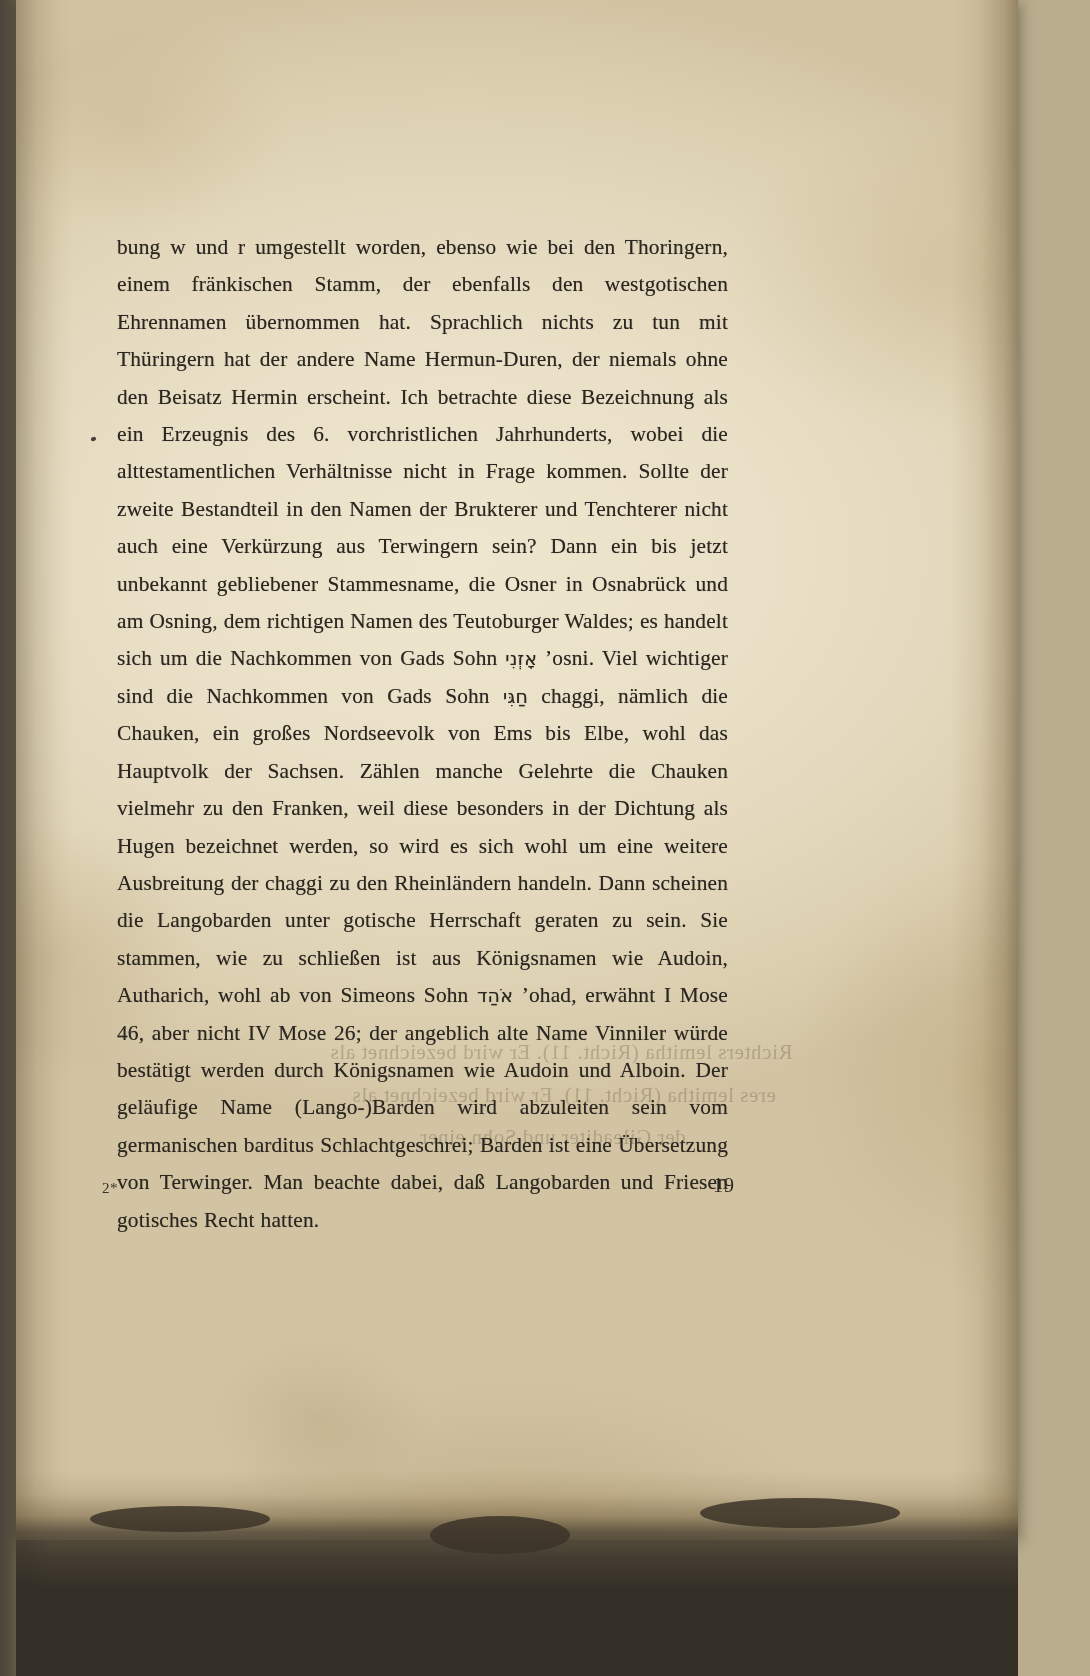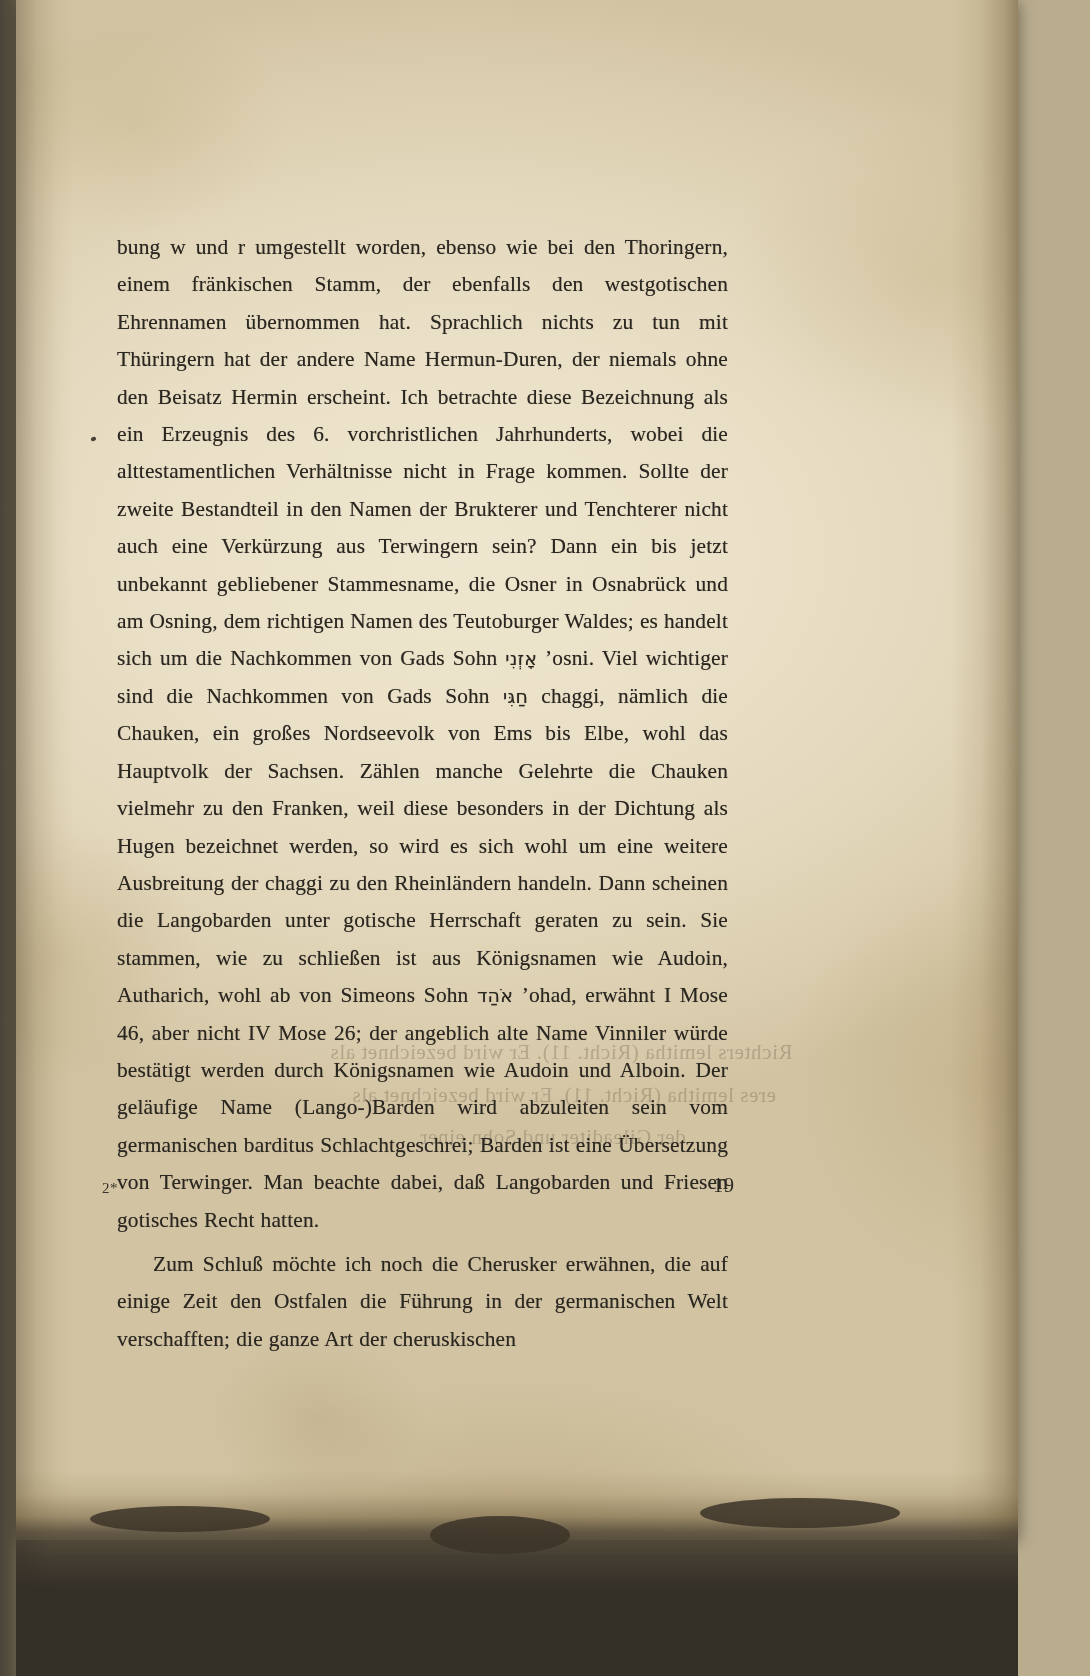--- a/index.html
+++ b/index.html
@@ -199,21 +199,20 @@
   <div class="bleed" style="left:352px; top:1083px;">eres lemitha (Richt. 11).  Er wird bezeichnet als</div>
   <div class="bleed" style="left:420px; top:1125px;">der Gileaditer und Sohn einer</div>
 
   <div class="gutter"></div>
   <div class="edge-right"></div>
 
   <div class="speck"></div>
 
   <div class="textblock">
     <p class="body" id="p1">bung w und r umgestellt worden, ebenso wie bei den Thoringern, einem fränkischen Stamm, der ebenfalls den westgotischen Ehrennamen übernommen hat.  Sprachlich nichts zu tun mit Thüringern hat der andere Name Hermun-Duren, der niemals ohne den Beisatz Hermin erscheint.  Ich betrachte diese Bezeichnung als ein Erzeugnis des 6. vorchristlichen Jahrhunderts, wobei die alttestamentlichen Verhältnisse nicht in Frage kommen.  Sollte der zweite Bestandteil in den Namen der Brukterer und Tenchterer nicht auch eine Verkürzung aus Terwingern sein?  Dann ein bis jetzt unbekannt gebliebener Stammesname, die Osner in Osnabrück und am Osning, dem richtigen Namen des Teutoburger Waldes; es handelt sich um die Nachkommen von Gads Sohn <span class="heb">אָזְנִי</span> ’osni.  Viel wichtiger sind die Nachkommen von Gads Sohn <span class="heb">חַגִּי</span> chaggi, nämlich die Chauken, ein großes Nordseevolk von Ems bis Elbe, wohl das Hauptvolk der Sachsen.  Zählen manche Gelehrte die Chauken vielmehr zu den Franken, weil diese besonders in der Dichtung als Hugen bezeichnet werden, so wird es sich wohl um eine weitere Ausbreitung der chaggi zu den Rheinländern handeln.  Dann scheinen die Langobarden unter gotische Herrschaft geraten zu sein.  Sie stammen, wie zu schließen ist aus Königsnamen wie Audoin, Autharich, wohl ab von Simeons Sohn <span class="heb">אֹהַד</span> ’ohad, erwähnt I Mose 46, aber nicht IV Mose 26; der angeblich alte Name Vinniler würde bestätigt werden durch Königsnamen wie Audoin und Alboin.  Der geläufige Name (Lango-)Barden wird abzuleiten sein vom germanischen barditus Schlachtgeschrei; Barden ist eine Übersetzung von Terwinger.  Man beachte dabei, daß Langobarden und Friesen gotisches Recht hatten.</p>
-    <p class="body" id="p2">Zum Schluß möchte ich noch die Cherusker erwähnen, die auf einige Zeit den Ostfalen die Führung in der germanischen Welt verschafften; die ganze Art der cheruskischen</p>
   </div>
 
   <div class="footer">
     <span class="sigmark">2*</span>
     <span class="folio">19</span>
   </div>
 
   <div class="edge-bottom"></div>
   <div class="tear" style="left:430px; top:1516px; width:140px; height:38px;"></div>
   <div class="tear" style="left:700px; top:1498px; width:200px; height:30px;"></div>

